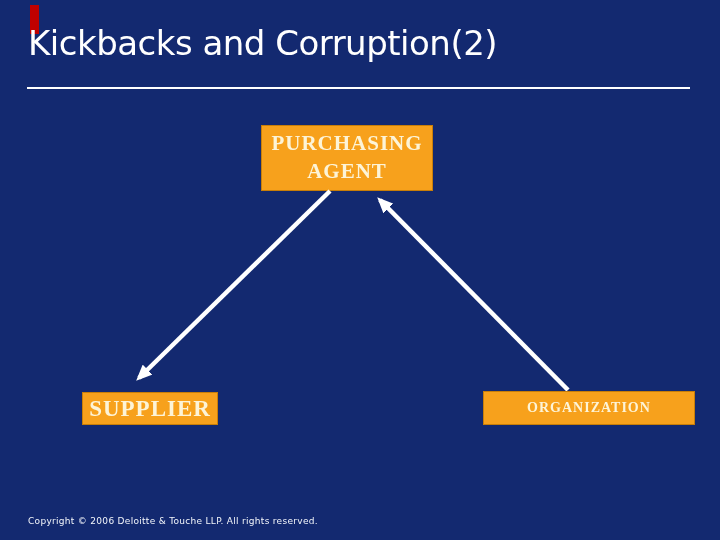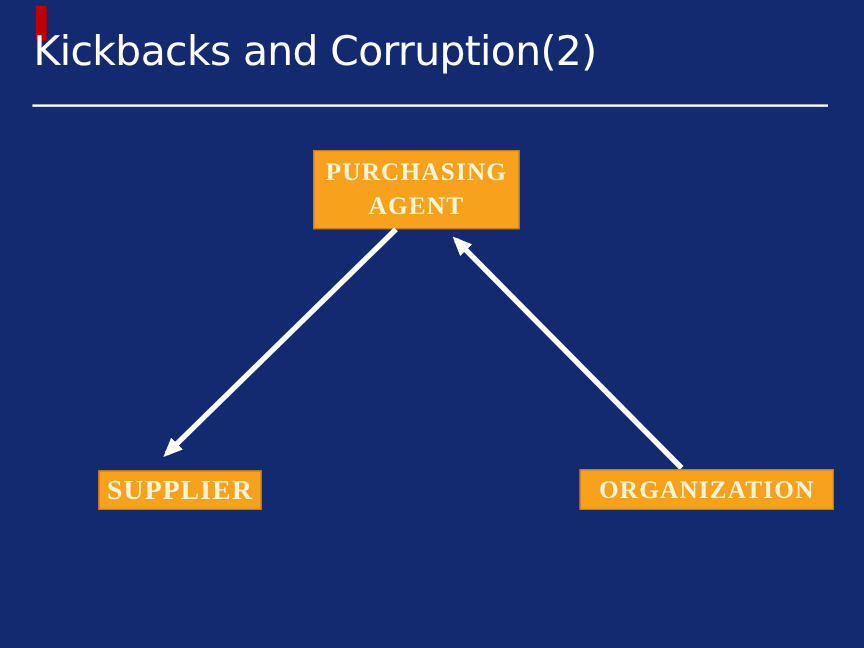--- a/index.html
+++ b/index.html
@@ -53,21 +53,21 @@
     left:261px;top:125px;width:172px;height:66px;
     font-size:21px;line-height:1.32;
     padding:0 20px;
   }
   .node-supplier{
     left:82px;top:392px;width:136px;height:33px;
     font-size:23px;line-height:1;
   }
   .node-organization{
     left:483px;top:391px;width:212px;height:34px;
-    font-size:21px;line-height:1;align-items:center;
+    font-size:14px;line-height:1;align-items:center;
   }
   .arrows-layer{
     position:absolute;left:0;top:0;width:720px;height:540px;
     pointer-events:none;
   }
   .footer-copyright{
     position:absolute;left:28px;top:516px;
     font-size:9px;letter-spacing:0.3px;
     color:var(--footer-text);white-space:nowrap;
   }
@@ -102,16 +102,17 @@
   </svg>
 
   <div class="node node-supplier">
     <span>SUPPLIER</span>
   </div>
 
   <div class="node node-organization">
     <span>ORGANIZATION</span>
   </div>
 
+  <div class="footer-copyright">Copyright © 2006 Deloitte &amp; Touche LLP. All rights reserved.</div>
 
   <div class="footer-page">27</div>
 
 </div>
 
 </body></html>

